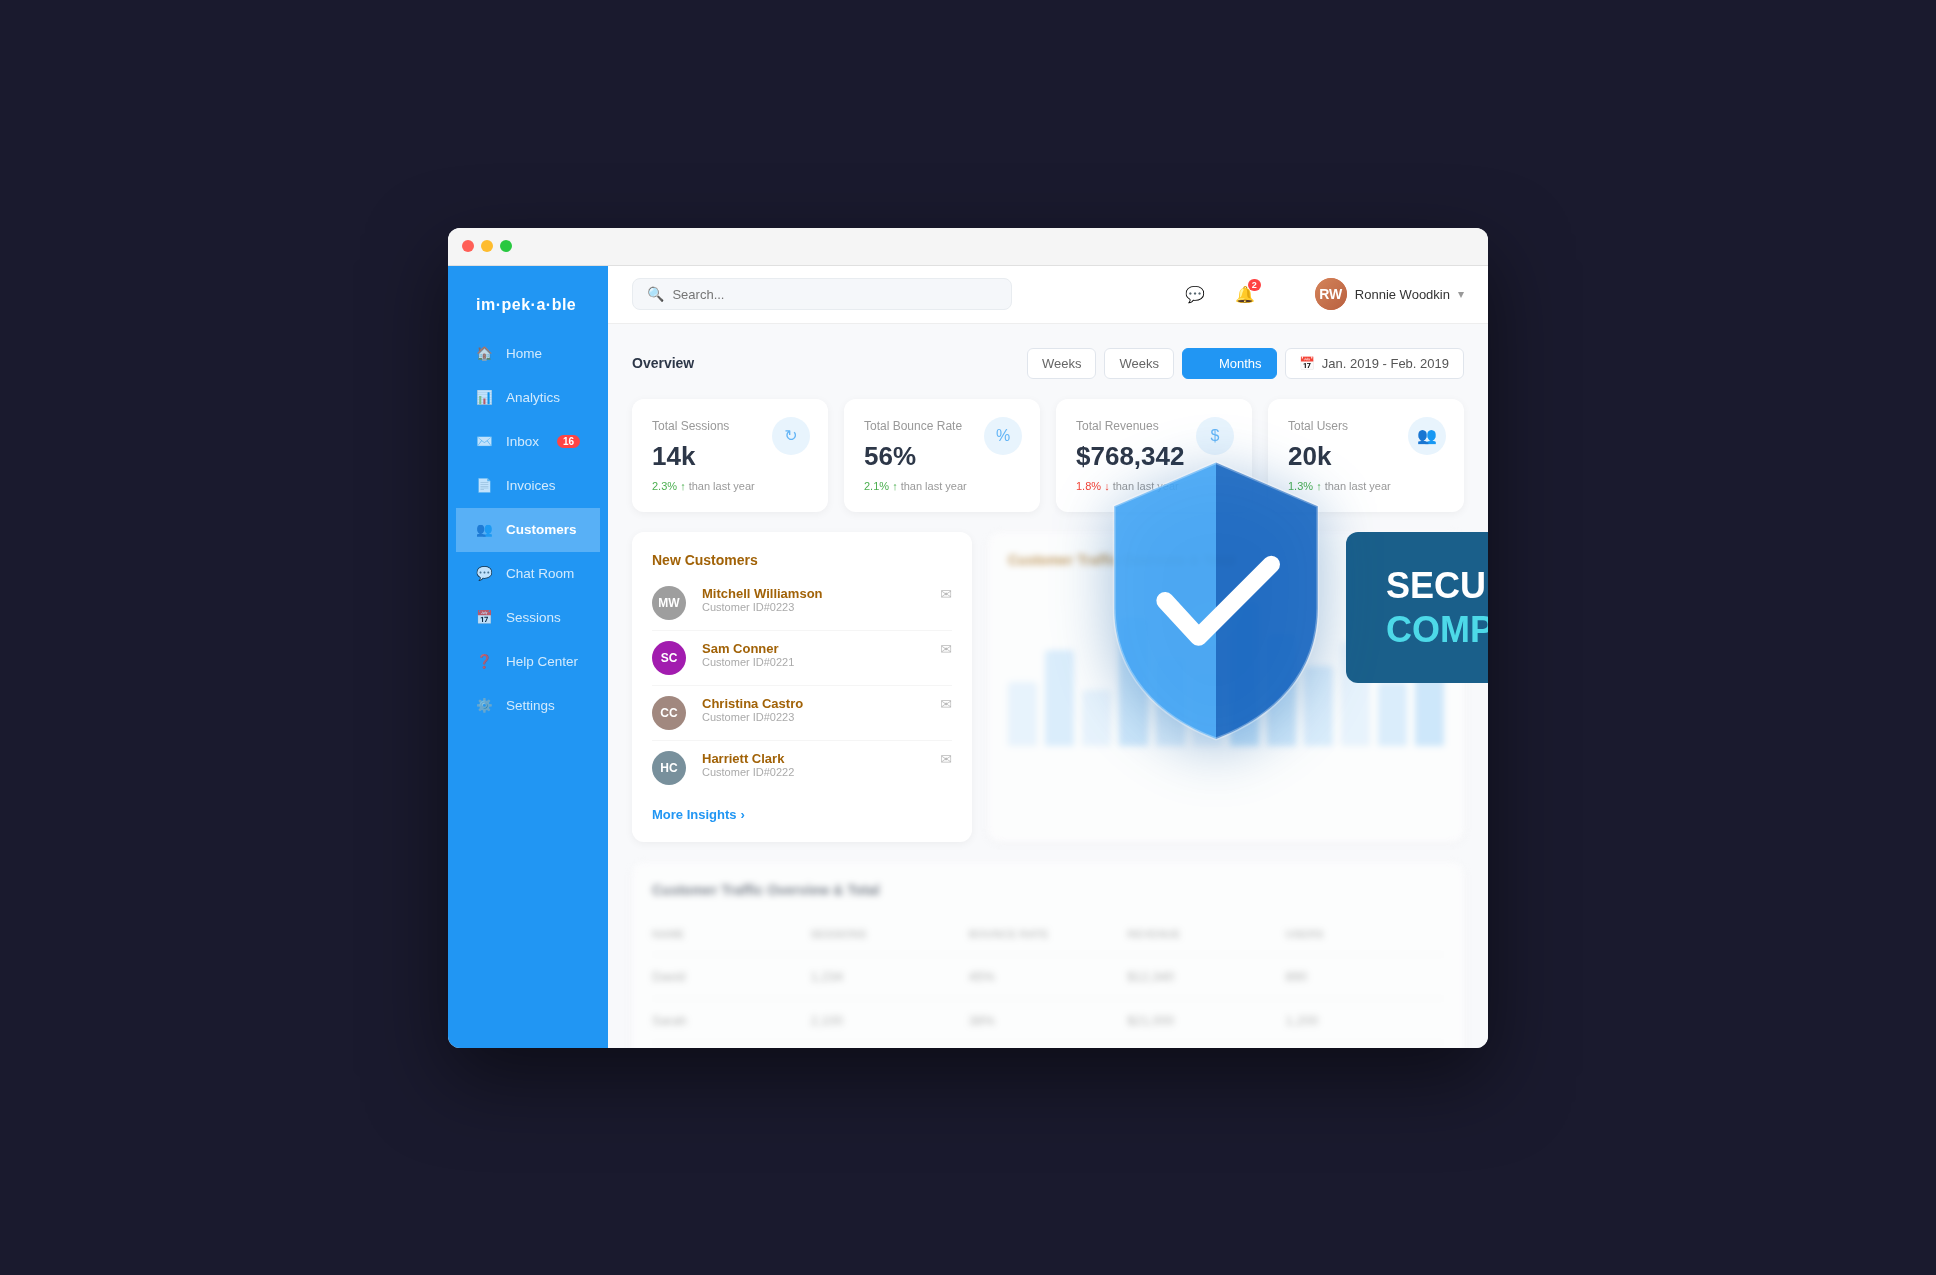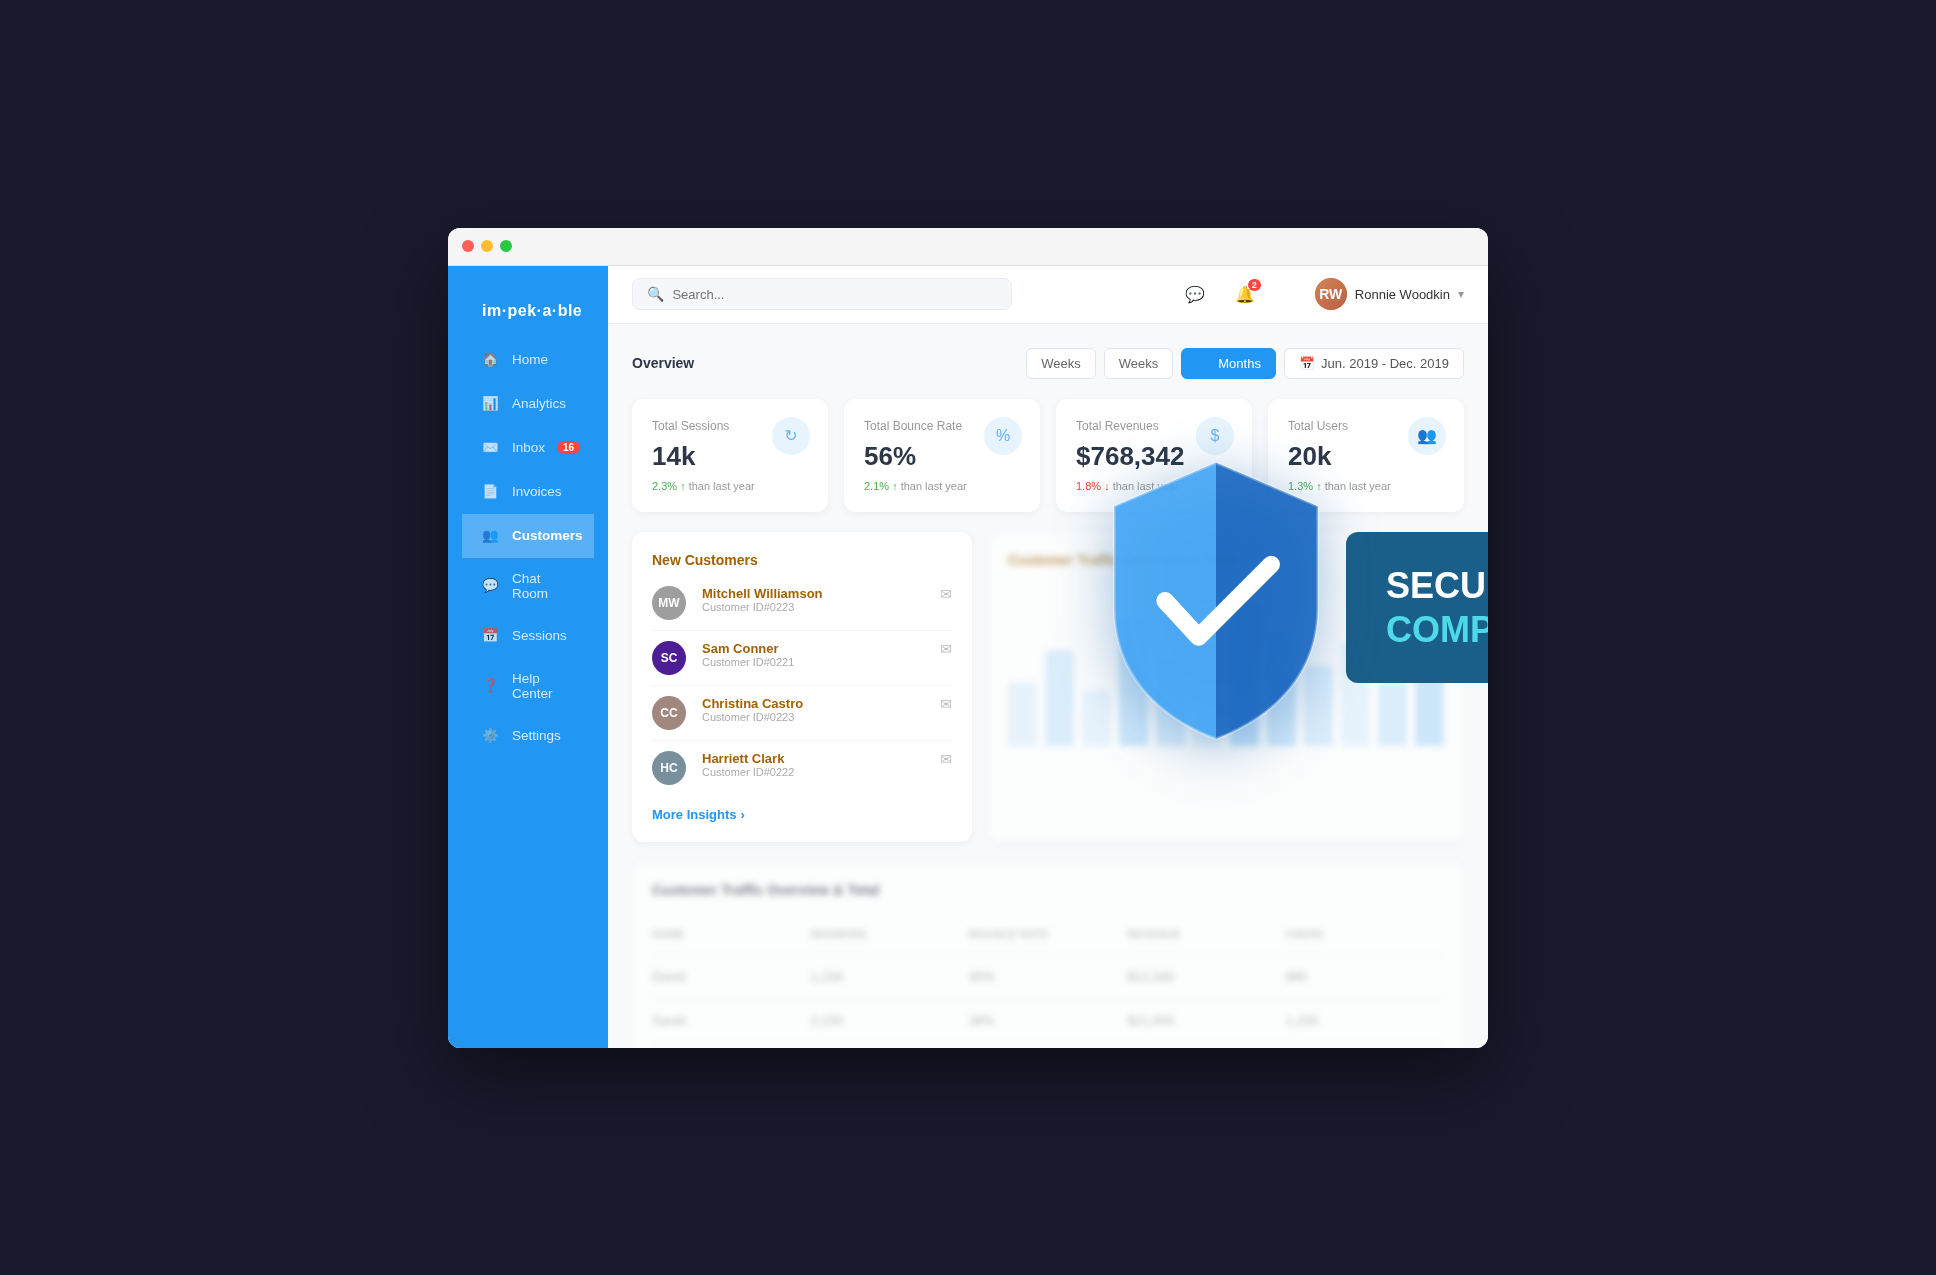--- a/index.html
+++ b/index.html
@@ -47,21 +47,21 @@
       display: flex;
       flex: 1;
       overflow: hidden;
     }
     
     .sidebar {
       width: 160px;
       background: #2196F3;
       display: flex;
       flex-direction: column;
-      padding: 14px;
+      padding: 8px;
       flex-shrink: 0;
     }
     .sidebar-logo {
       padding: 22px 20px 18px;
       color: white;
       font-size: 16px;
       font-weight: 700;
       letter-spacing: 0.5px;
     }
     .sidebar-nav {
@@ -551,21 +551,21 @@
       <div class="content">
 
         <div class="overview-header">
           <h1 class="overview-title">Overview</h1>
           <div class="date-filters">
             <button class="filter-btn">Weeks</button>
             <button class="filter-btn">Weeks</button>
             <button class="filter-btn active">Months</button>
             <div class="date-range">
               <span>📅</span>
-              <span>Jun. 2019 - Dec. 2019</span>
+              <span>Jan. 2019 - Feb. 2019</span>
             </div>
           </div>
         </div>
 
         <div class="stats-grid" id="stats-grid">
             <div class="stat-card">
     <div class="stat-label">Total Sessions</div>
     <div class="stat-value">14k</div>
     <div class="stat-change ">
       2.3% ↑ <span>than last year</span>
@@ -605,21 +605,21 @@
             <div id="customer-list">
                 <div class="customer-item">
     <div class="customer-avatar" style="background:#9e9e9e">MW</div>
     <div class="customer-info">
       <div class="customer-name">Mitchell Williamson</div>
       <div class="customer-id">Customer ID#0223</div>
     </div>
     <span class="customer-mail-icon">✉</span>
   </div>
                 <div class="customer-item">
-    <div class="customer-avatar" style="background:#4c1d95">SC</div>
+    <div class="customer-avatar" style="background:#a21caf">SC</div>
     <div class="customer-info">
       <div class="customer-name">Sam Conner</div>
       <div class="customer-id">Customer ID#0221</div>
     </div>
     <span class="customer-mail-icon">✉</span>
   </div>
                 <div class="customer-item">
     <div class="customer-avatar" style="background:#a1887f">CC</div>
     <div class="customer-info">
       <div class="customer-name">Christina Castro</div>

